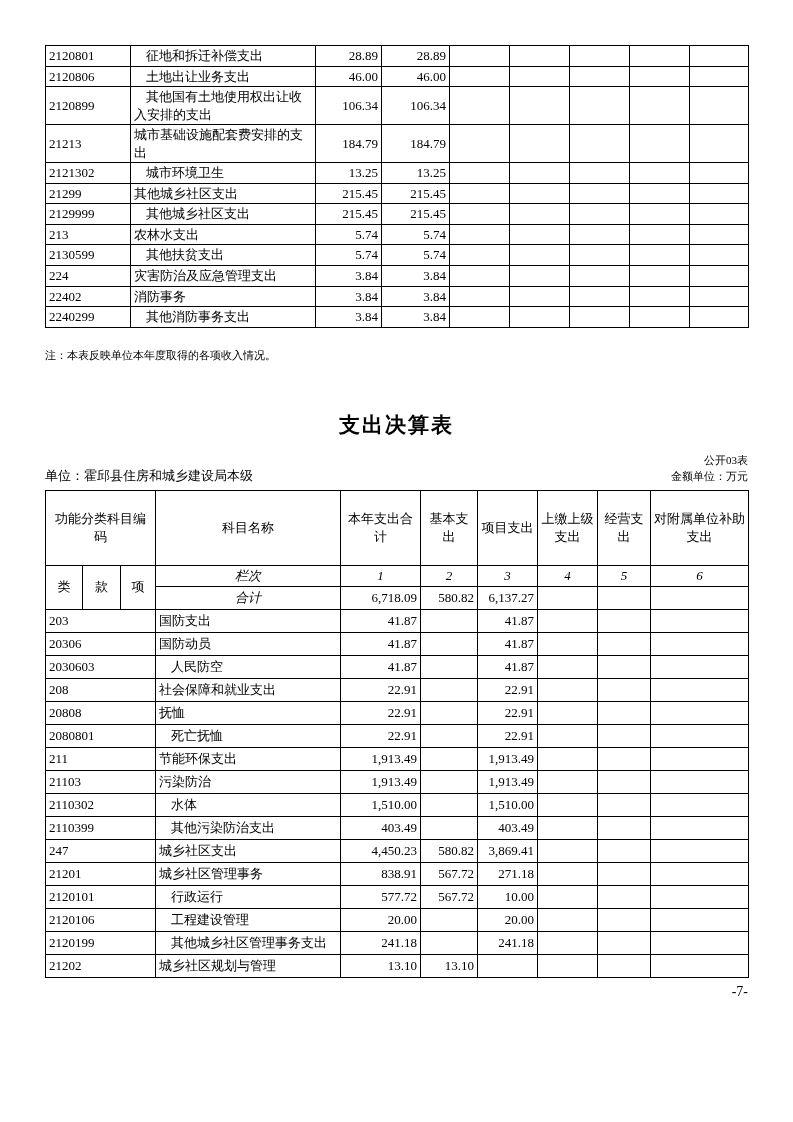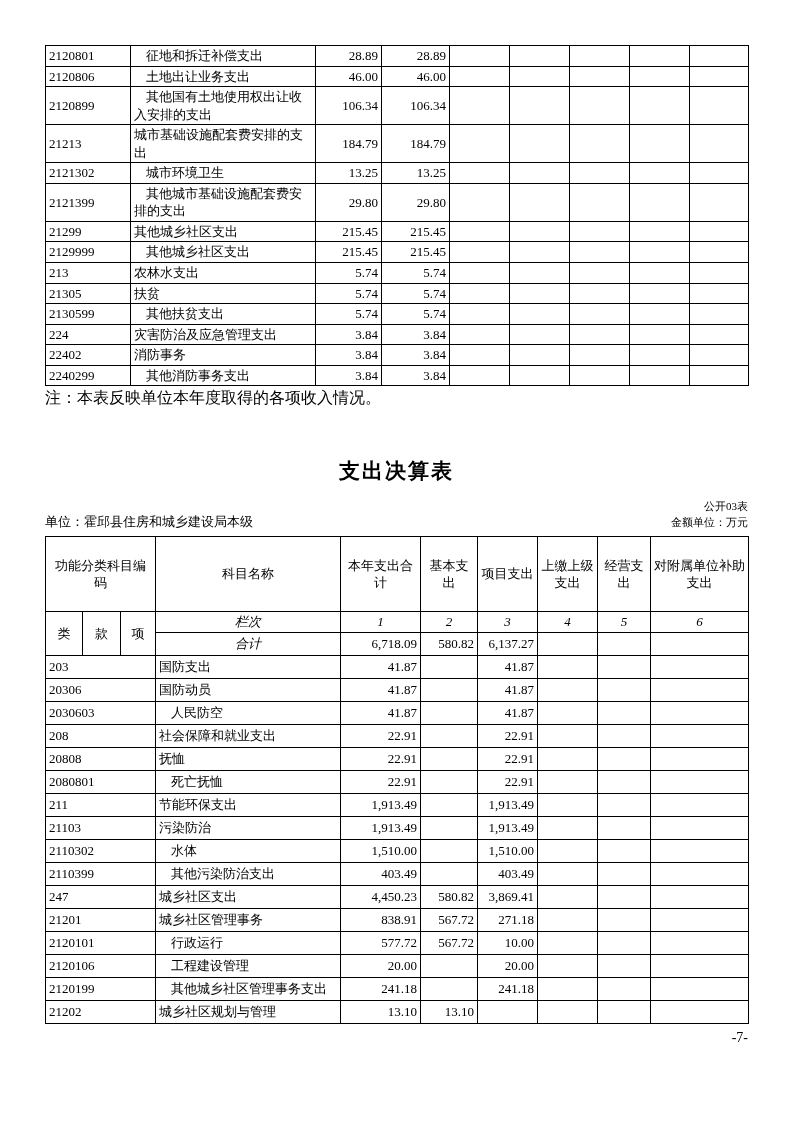--- a/index.html
+++ b/index.html
@@ -18,21 +18,21 @@
   td.code { text-align: left; }
   td.name { text-align: left; }
   td.name.ind { text-indent: 12px; }
   td.num { text-align: right; }
   .c { text-align: center; font-style: italic; }
   .b { font-weight: bold; margin-top: 24px; }
   .tbl-main tbody td { height: 20px; }
   .tbl-main .h1 th { height: 72px; text-align: center; }
   .tbl-main .h2 th, .tbl-main .h2 td { height: 18px; text-align: center; }
   .tbl-main .h3 td { height: 20px; }
-  .note { font-size: 16px; margin-top: 2px; }
+  .note { font-size: 11px; margin-top: 20px; }
   .title {
     font-family: "Liberation Sans", "DejaVu Sans", sans-serif;
     font-weight: bold; font-size: 21px; text-align: center;
     margin: 48px 0 0 0; letter-spacing: 2px;
   }
   .meta-row {
     display: flex; justify-content: space-between; align-items: flex-end;
     width: 703px; margin-top: 14px; margin-bottom: 5px;
   }
   .org { font-size: 13px; }
@@ -106,31 +106,20 @@
           <td class="name ind">城市环境卫生</td>
           <td class="num">13.25</td>
           <td class="num">13.25</td>
           <td class="num"></td>
           <td class="num"></td>
           <td class="num"></td>
           <td class="num"></td>
           <td class="num"></td>
         </tr>
         <tr>
-          <td class="code">2121399</td>
-          <td class="name ind">其他城市基础设施配套费安排的支出</td>
-          <td class="num">29.80</td>
-          <td class="num">29.80</td>
-          <td class="num"></td>
-          <td class="num"></td>
-          <td class="num"></td>
-          <td class="num"></td>
-          <td class="num"></td>
-        </tr>
-        <tr>
           <td class="code">21299</td>
           <td class="name">其他城乡社区支出</td>
           <td class="num">215.45</td>
           <td class="num">215.45</td>
           <td class="num"></td>
           <td class="num"></td>
           <td class="num"></td>
           <td class="num"></td>
           <td class="num"></td>
         </tr>
@@ -141,31 +130,20 @@
           <td class="num">215.45</td>
           <td class="num"></td>
           <td class="num"></td>
           <td class="num"></td>
           <td class="num"></td>
           <td class="num"></td>
         </tr>
         <tr>
           <td class="code">213</td>
           <td class="name">农林水支出</td>
-          <td class="num">5.74</td>
-          <td class="num">5.74</td>
-          <td class="num"></td>
-          <td class="num"></td>
-          <td class="num"></td>
-          <td class="num"></td>
-          <td class="num"></td>
-        </tr>
-        <tr>
-          <td class="code">21305</td>
-          <td class="name">扶贫</td>
           <td class="num">5.74</td>
           <td class="num">5.74</td>
           <td class="num"></td>
           <td class="num"></td>
           <td class="num"></td>
           <td class="num"></td>
           <td class="num"></td>
         </tr>
         <tr>
           <td class="code">2130599</td>

